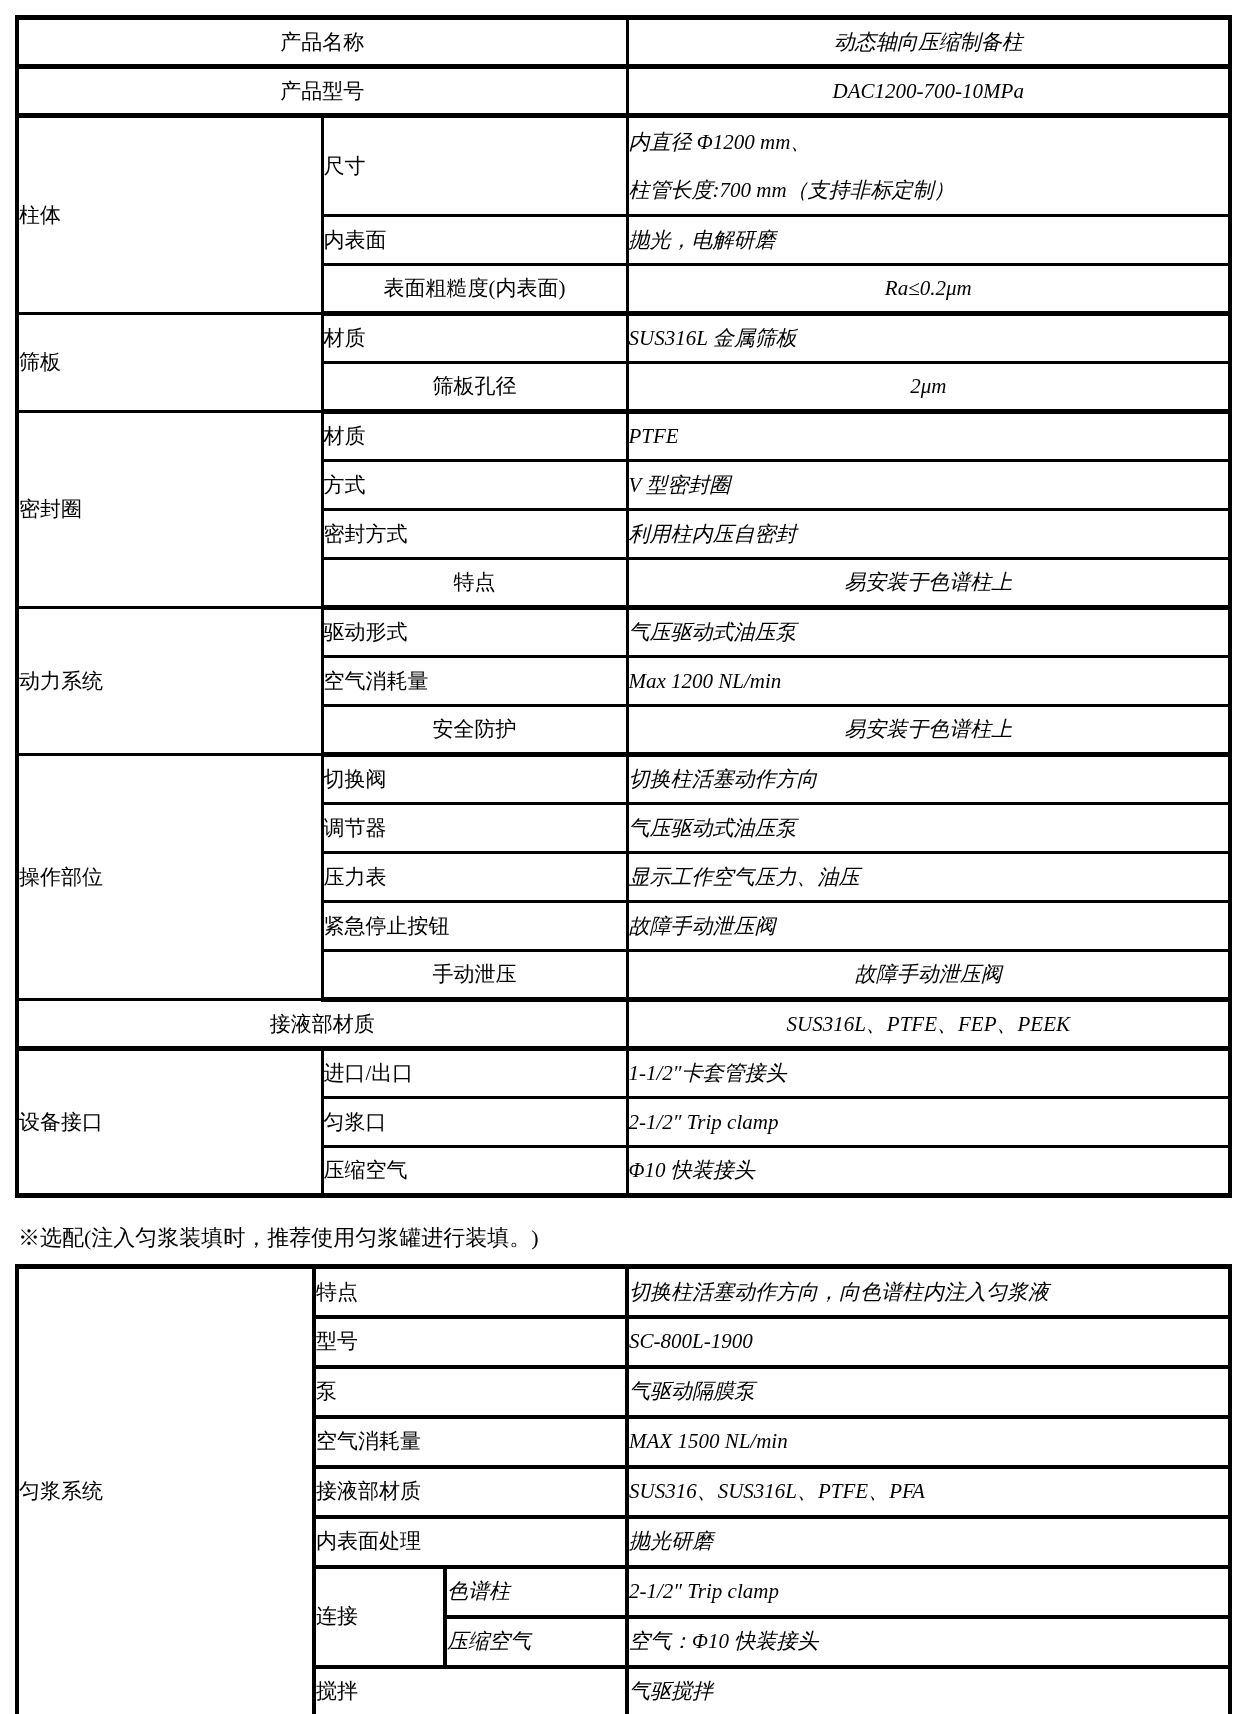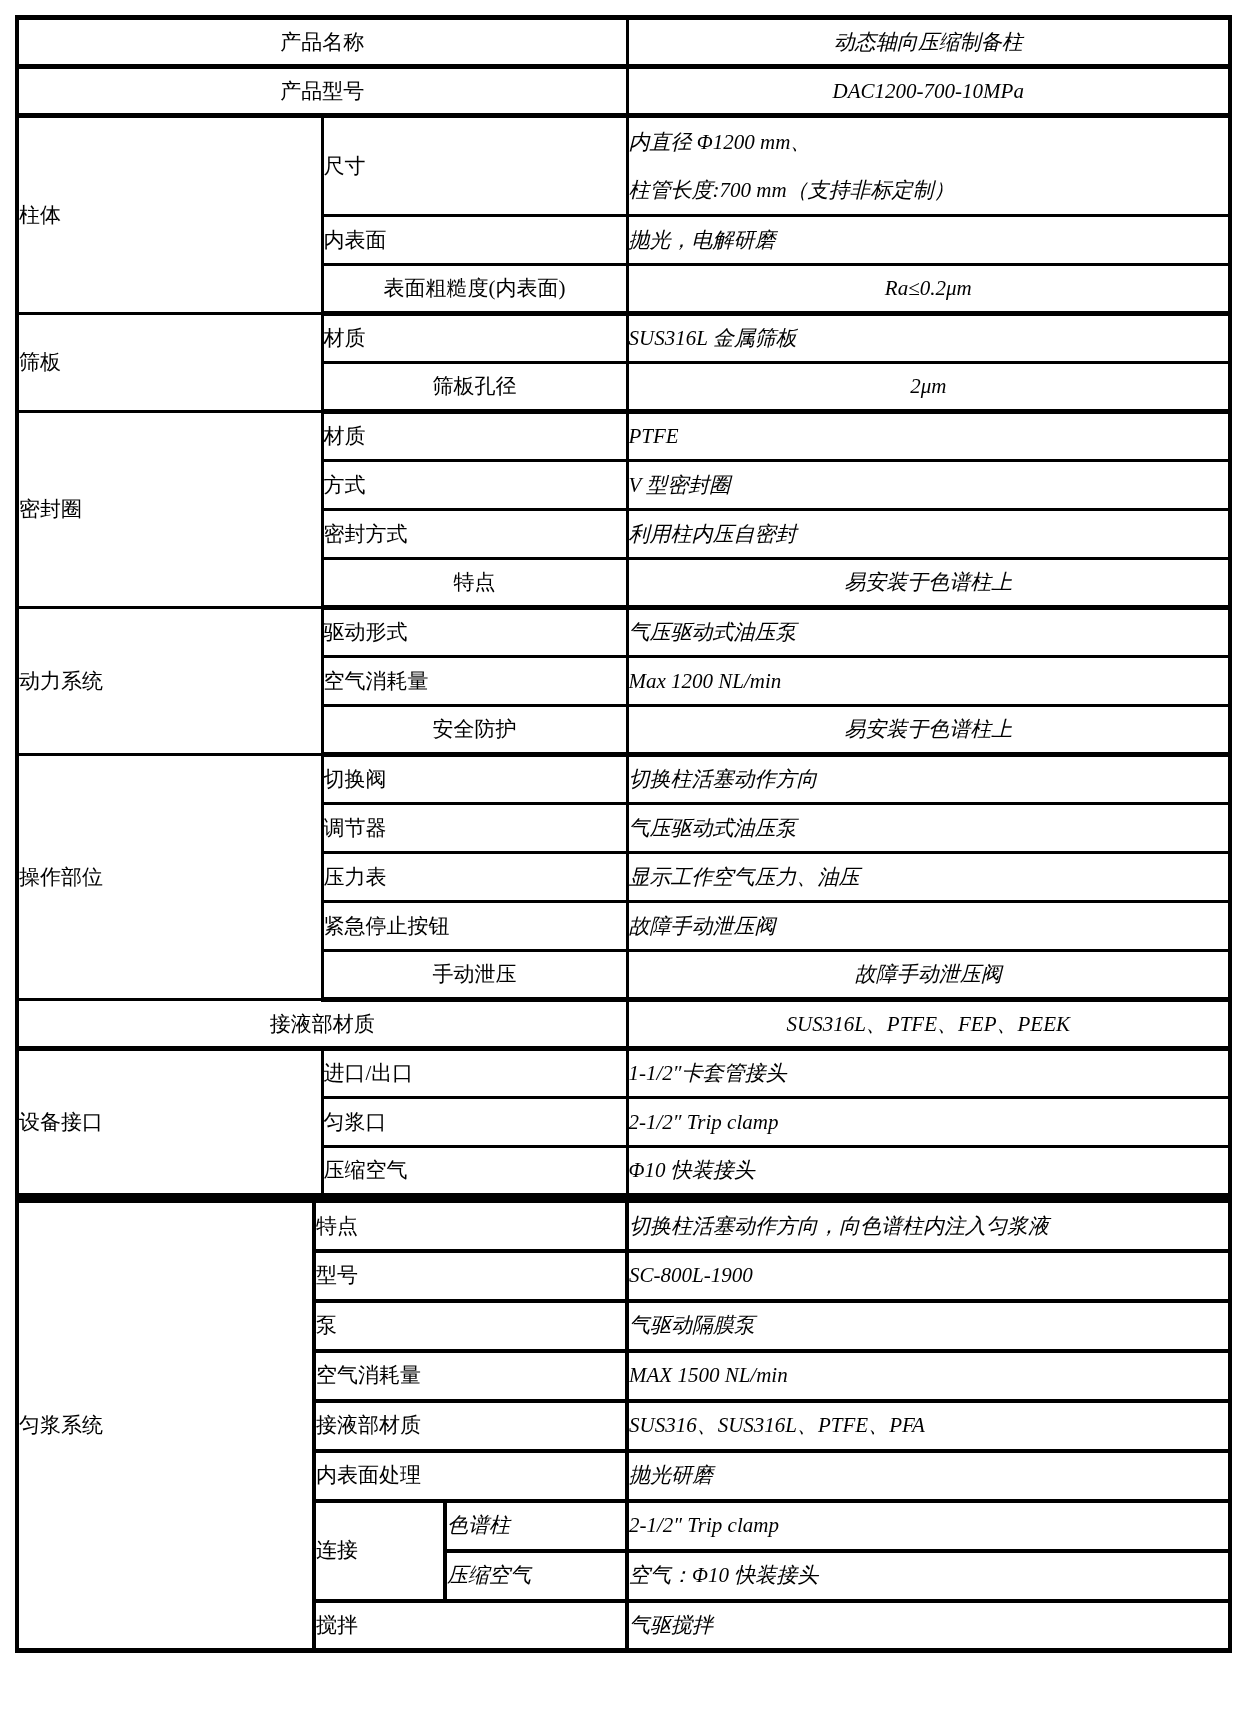--- a/index.html
+++ b/index.html
@@ -173,20 +173,21 @@
       <td class="l2">匀浆口</td>
       <td class="v">2-1/2″ Trip clamp</td>
     </tr>
     <tr class="r">
       <td class="l2">压缩空气</td>
       <td class="v">Φ10 快装接头</td>
     </tr>
   </tbody>
     </table>
 
+  <div class="note">※选配(注入匀浆装填时，推荐使用匀浆罐进行装填。)</div>
 
   <table class="spec t2">
     <colgroup>
         <col style="width:297px">
         <col style="width:131px">
         <col style="width:182px">
         <col style="width:603px">
       </colgroup>
 
     <tbody>

